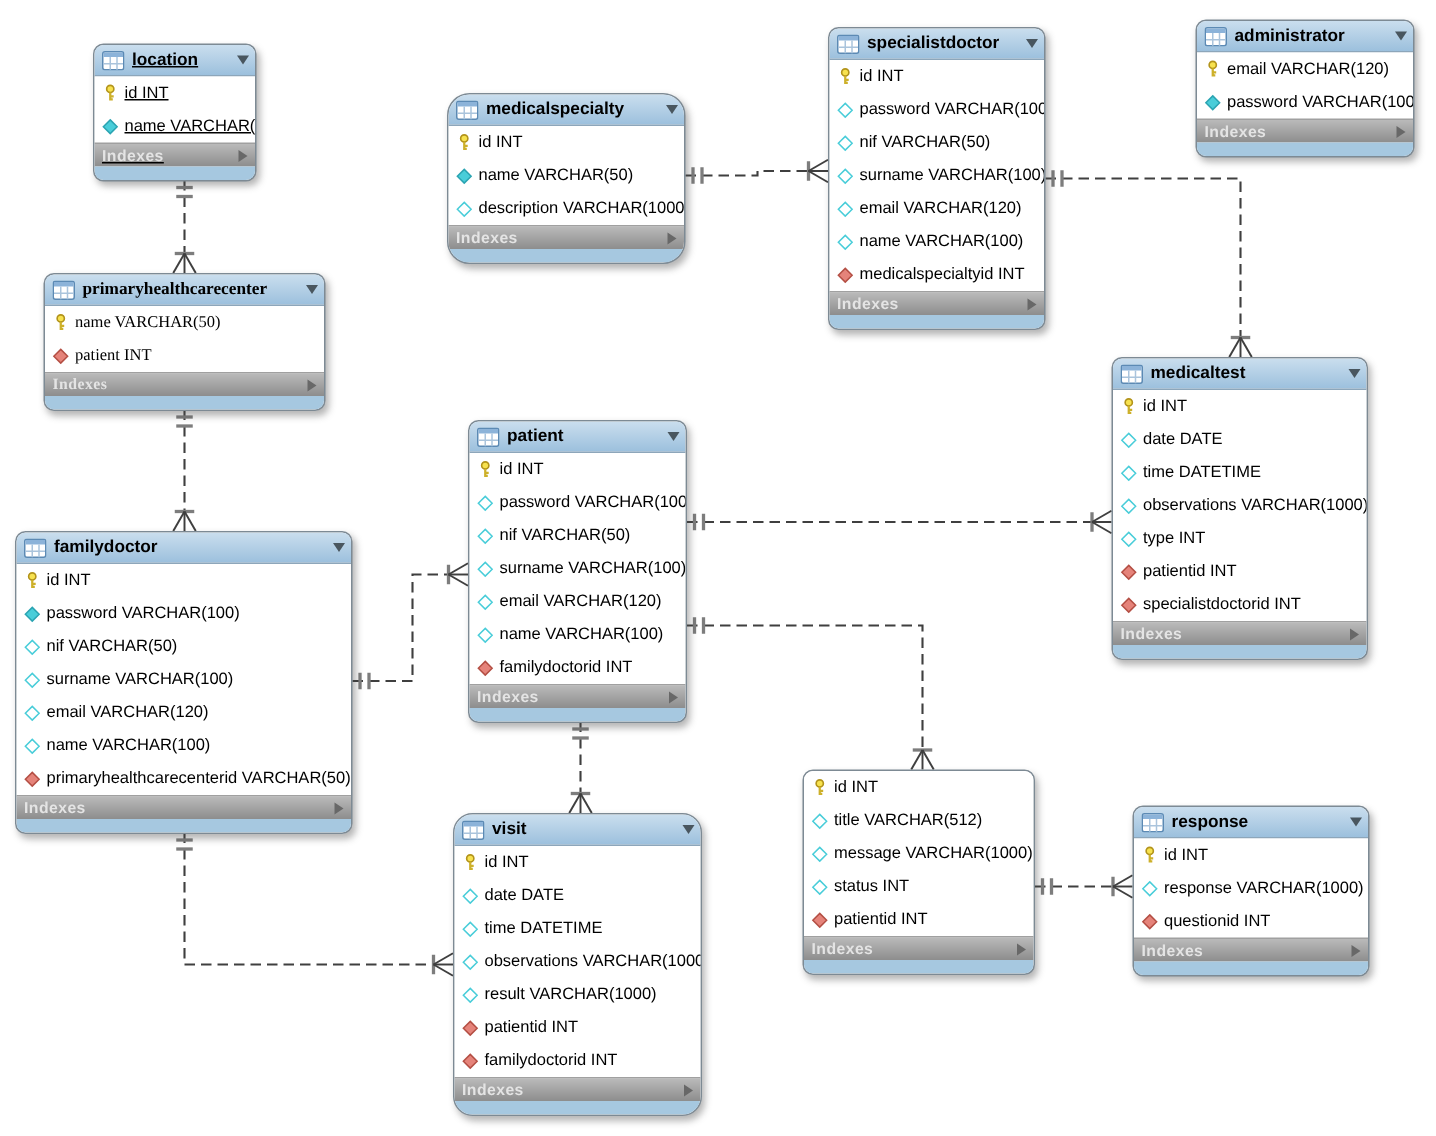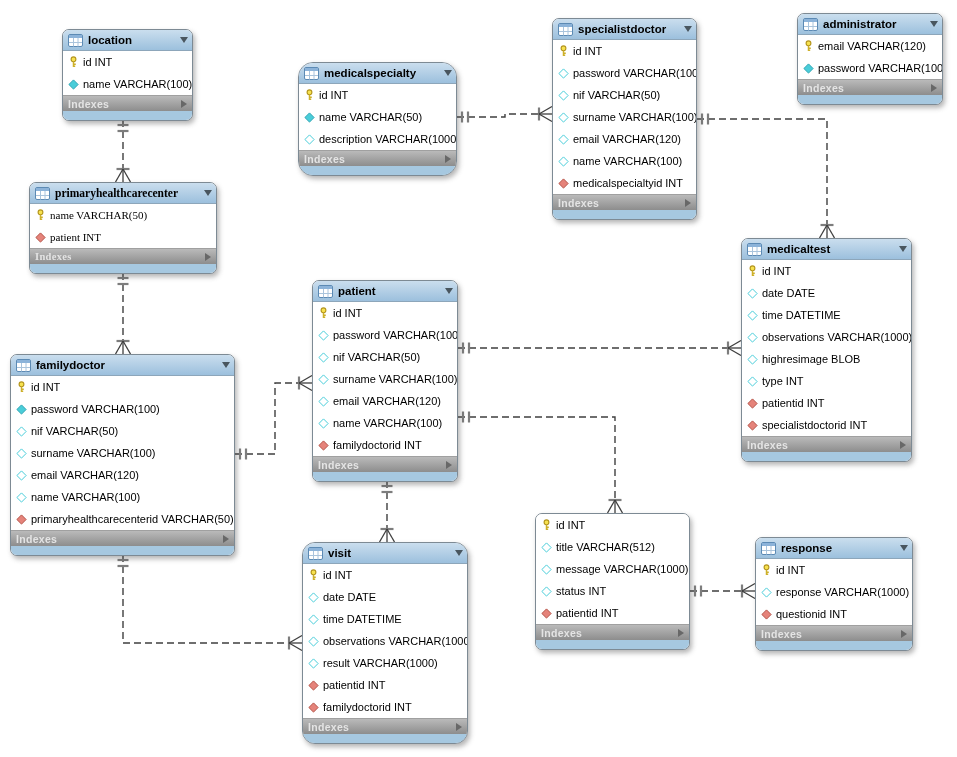--- a/index.html
+++ b/index.html
@@ -134,21 +134,21 @@
       <g>
         <polyline points="690,591 742,591" fill="none" stroke="#3f3f3f" stroke-width="1.4" stroke-dasharray="7,4"></polyline>
         <line x1="695" y1="585.5" x2="695" y2="596.5" stroke="#7d7d7d" stroke-width="2.2"></line>
         <line x1="701" y1="585.5" x2="701" y2="596.5" stroke="#7d7d7d" stroke-width="2.2"></line>
         <line x1="742" y1="584.5" x2="742" y2="597.5" stroke="#7d7d7d" stroke-width="2.2"></line>
         <line x1="742" y1="591" x2="755" y2="598.5" stroke="#3f3f3f" stroke-width="1.3"></line>
         <line x1="742" y1="591" x2="755" y2="591" stroke="#3f3f3f" stroke-width="1.3"></line>
         <line x1="742" y1="591" x2="755" y2="583.5" stroke="#3f3f3f" stroke-width="1.3"></line>
       </g>
     </svg>
-<div class="table" style="left: 62px; top: 29px; width: 131px;">
+<div class="table" style="left: 62px; top: 29px; width: 109px; text-decoration: underline;">
       <div class="thead">
         <span class="ticon">
           <svg width="15" height="13" viewBox="0 0 15 13">
             <rect x="0.5" y="0.5" width="14" height="12" rx="1.5" fill="#ffffff" stroke="#5c8ab4"></rect>
             <rect x="1" y="1" width="13" height="3" fill="#8cb3d9"></rect>
             <line x1="5.5" y1="4" x2="5.5" y2="12.5" stroke="#aac4dc"></line>
             <line x1="10" y1="4" x2="10" y2="12.5" stroke="#aac4dc"></line>
             <line x1="1" y1="8.5" x2="14" y2="8.5" stroke="#aac4dc"></line>
           </svg>
         </span>
@@ -490,28 +490,20 @@
         </span>
         <span class="clabel">time DATETIME</span>
       </div>
       <div class="trow">
         <span class="cicon">
           <svg width="11" height="11" viewBox="0 0 11 11">
             <path d="M5.5 0.9 L10.1 5.5 L5.5 10.1 L0.9 5.5 Z" fill="#ffffff" stroke="#49cdd9" stroke-width="1"></path>
           </svg>
         </span>
         <span class="clabel">observations VARCHAR(1000)</span>
-      </div>
-      <div class="trow">
-        <span class="cicon">
-          <svg width="11" height="11" viewBox="0 0 11 11">
-            <path d="M5.5 0.9 L10.1 5.5 L5.5 10.1 L0.9 5.5 Z" fill="#ffffff" stroke="#49cdd9" stroke-width="1"></path>
-          </svg>
-        </span>
-        <span class="clabel">highresimage BLOB</span>
       </div>
       <div class="trow">
         <span class="cicon">
           <svg width="11" height="11" viewBox="0 0 11 11">
             <path d="M5.5 0.9 L10.1 5.5 L5.5 10.1 L0.9 5.5 Z" fill="#ffffff" stroke="#49cdd9" stroke-width="1"></path>
           </svg>
         </span>
         <span class="clabel">type INT</span>
       </div>
       <div class="trow">

